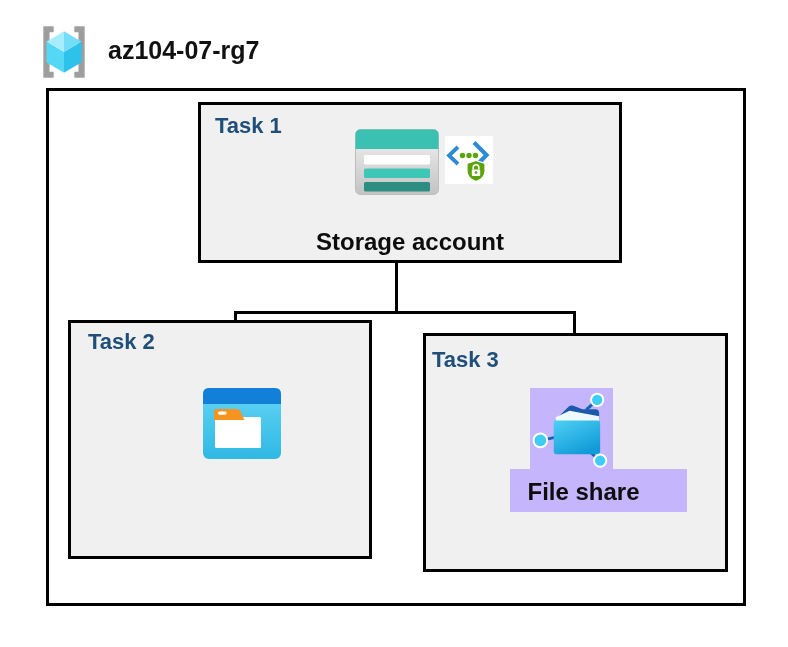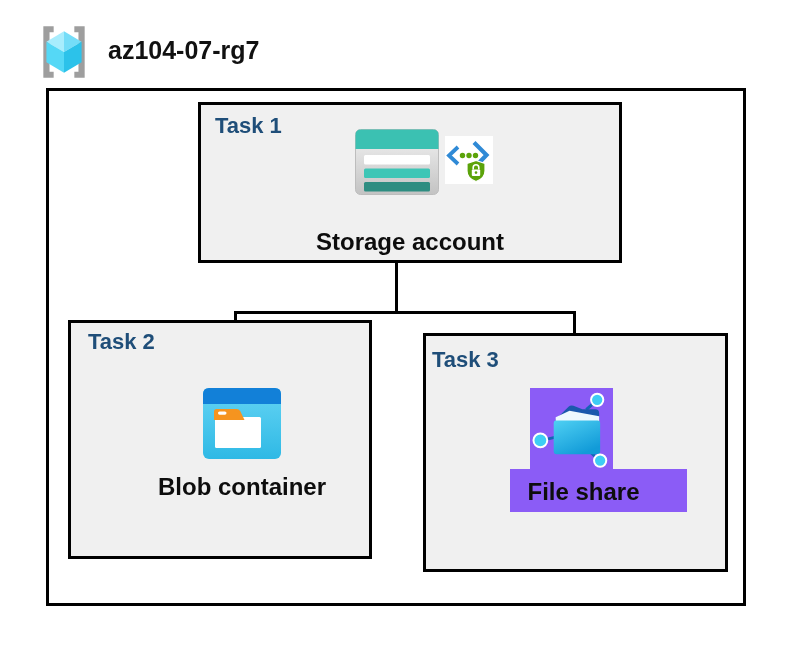--- a/index.html
+++ b/index.html
@@ -33,21 +33,21 @@
   }
   .resource-label {
     position:absolute; font-size:24px; font-weight:bold; color:#0d0d0d;
     text-align:center; white-space:nowrap;
   }
 
   
   .line { position:absolute; background:#000000; }
 
   
-  .gray-block { position:absolute; background:#8b5cf6; }
+  .gray-block { position:absolute; background:#c4b5fd; }
 </style>
 </head>
 <body>
 
 <div class="canvas">
 
   <svg class="abs" style="left:34px; top:21px;" width="60" height="62" viewBox="0 0 58 60">
     <path d="M19,8 H12 V52 H19" fill="none" stroke="#9e9e9e" stroke-width="6"></path>
     <path d="M39,8 H46 V52 H39" fill="none" stroke="#9e9e9e" stroke-width="6"></path>
     <polygon points="29,10 12,20 29,30" fill="#a8edfd"></polygon>
@@ -107,21 +107,20 @@
             <stop offset="1" stop-color="#2fb9e5"></stop>
         </linearGradient>
       </defs>
       <rect x="0" y="0" width="78" height="71" rx="6" fill="url(#bc)"></rect>
       <path d="M0,6 Q0,0 6,0 H72 Q78,0 78,6 V16 H0 Z" fill="#1280d8"></path>
       <rect x="12" y="29" width="46" height="31" rx="1.5" fill="#ffffff"></rect>
       <path d="M11,23.5 q0,-2.5 2.5,-2.5 h20 q2.5,0 3.7,2 l4.3,9 h-30.5 z" fill="#f5941f"></path>
       <rect x="15" y="23.5" width="8.5" height="3.2" rx="1.6" fill="#ffffff"></rect>
     </svg>
 
-    <div class="resource-label" style="left:44px; right:0; top:150px;">Blob container</div>
   </div>
 
   <div class="task-box" style="left:423px; top:333px; width:305px; height:239px;padding-left:25px;">
     <div class="task-label" style="left:6px; top:11px;">Task 3</div>
 
     <div class="gray-block" style="left:104px; top:52px; width:83px; height:81px;">
       <svg width="83" height="81" viewBox="0 0 84 80">
         <defs>
           <linearGradient id="fs" x1="0" y1="0" x2="0.6" y2="1">
             <stop offset="0" stop-color="#4fd0f3"></stop>

